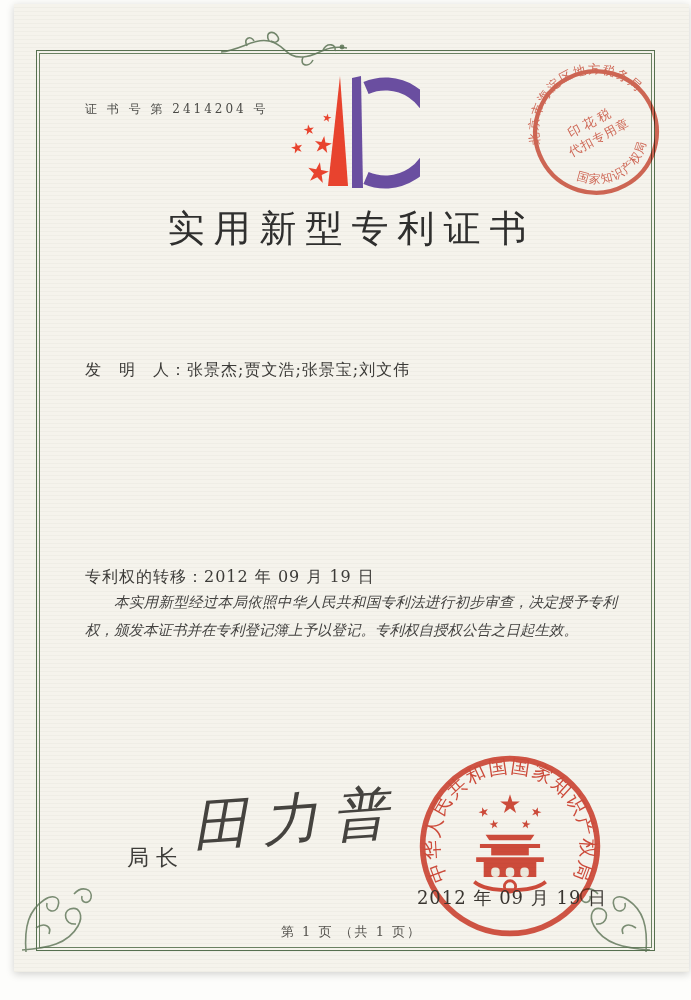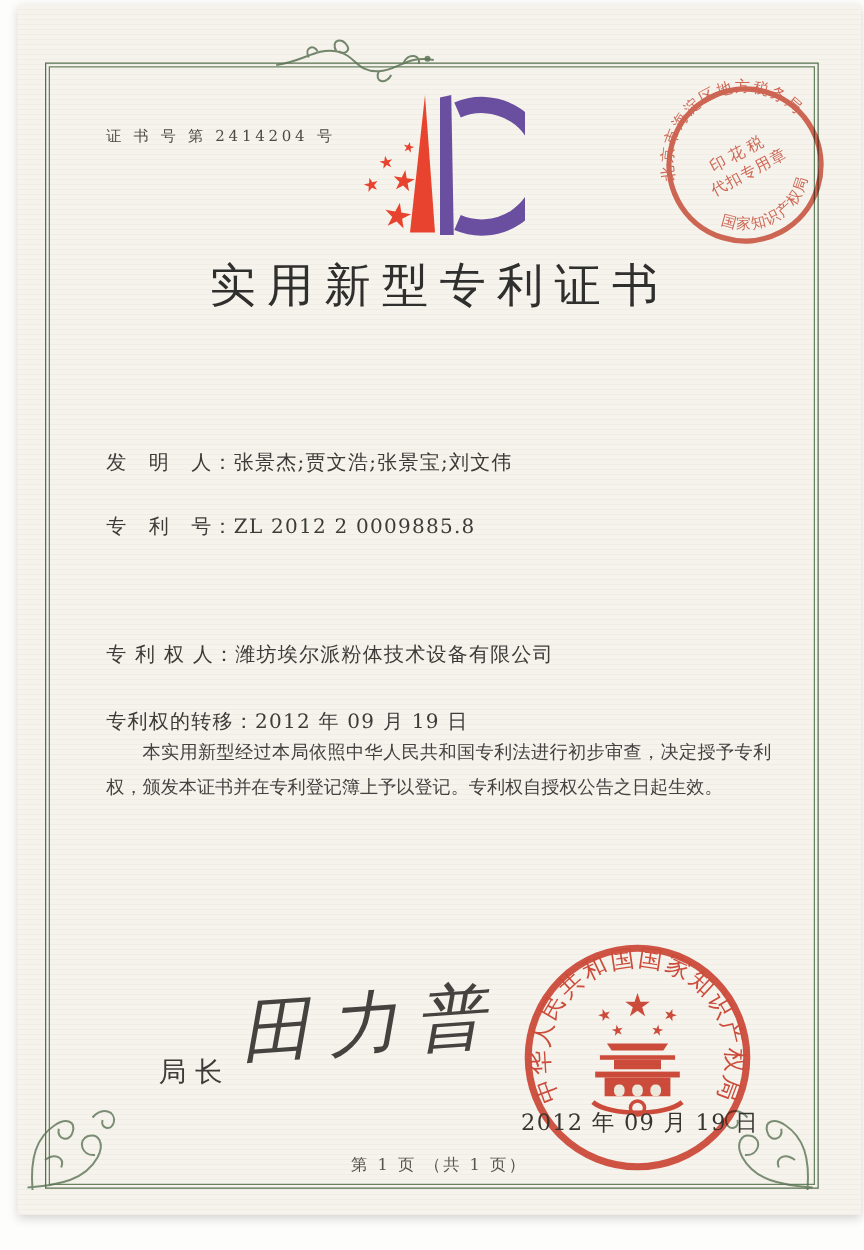--- a/index.html
+++ b/index.html
@@ -36,21 +36,21 @@
     position:absolute;left:0;top:200px;width:100%;text-align:center;
     font-size:37px;letter-spacing:9px;color:#2f2f2e;font-weight:500;
   }
   .field{
     position:absolute;left:71px;font-size:16px;color:#3c3b38;
     letter-spacing:1px;white-space:nowrap;
   }
   .f0{top:299px}.f1{top:356px}.f2{top:407px}.f3{top:458px}.f4{top:510px}.f5{top:563px}
   .paras{
     position:absolute;left:71px;top:585px;width:532px;color:#434240;
-    font-size:14.5px;
+    font-size:14.5px;font-style:italic;
   }
   .paras p{margin:0;text-indent:2em;text-align:justify;line-height:1.92;}
   .sig-role{
     position:absolute;left:113px;top:839px;font-size:22px;letter-spacing:7px;
     color:#3d3c39;
   }
   .sig-name{
     position:absolute;left:178px;top:778px;font-size:56px;color:#45433f;
     font-style:italic;letter-spacing:14px;transform:rotate(-4deg);
     white-space:nowrap;
@@ -120,22 +120,20 @@
       <use href="#st" transform="translate(48,99) scale(11) rotate(10)"></use>
     </g>
     <polygon points="70,2 78,112 58,112" fill="#e8432e"></polygon>
     <polygon points="82,4 91,2 93,114 82,114" fill="#6a4ea0"></polygon>
     <path d="M 96 14 A 49 49 0 1 1 96 104" fill="none" stroke="#6a4ea0" stroke-width="13"></path>
   </svg>
 
   <div class="title">实用新型专利证书</div>
 
   <div class="field f1"><span>发　明　人：</span><span>张景杰;贾文浩;张景宝;刘文伟</span></div>
-  <div class="field f2"><span>专　利　号：</span><span>ZL 2012 2 0009885.8</span></div>
-  <div class="field f4"><span>专 利 权 人：</span><span>潍坊埃尔派粉体技术设备有限公司</span></div>
   <div class="field f5"><span>专利权的转移：</span><span>2012 年 09 月 19 日</span></div>
 
   <div class="paras">
     <p>本实用新型经过本局依照中华人民共和国专利法进行初步审查，决定授予专利权，颁发本证书并在专利登记簿上予以登记。专利权自授权公告之日起生效。</p>
   </div>
 
   <div class="sig-role">局长</div>
   <div class="sig-name">田力普</div>
 
   <svg class="seal" viewBox="0 0 200 200">

